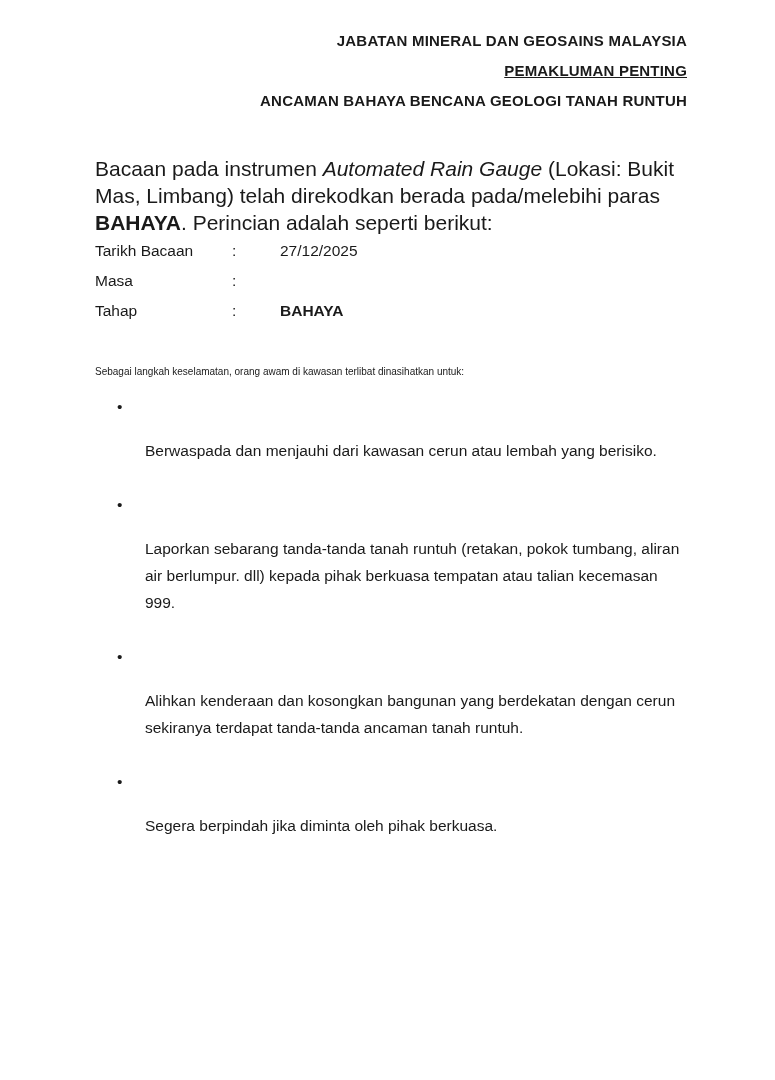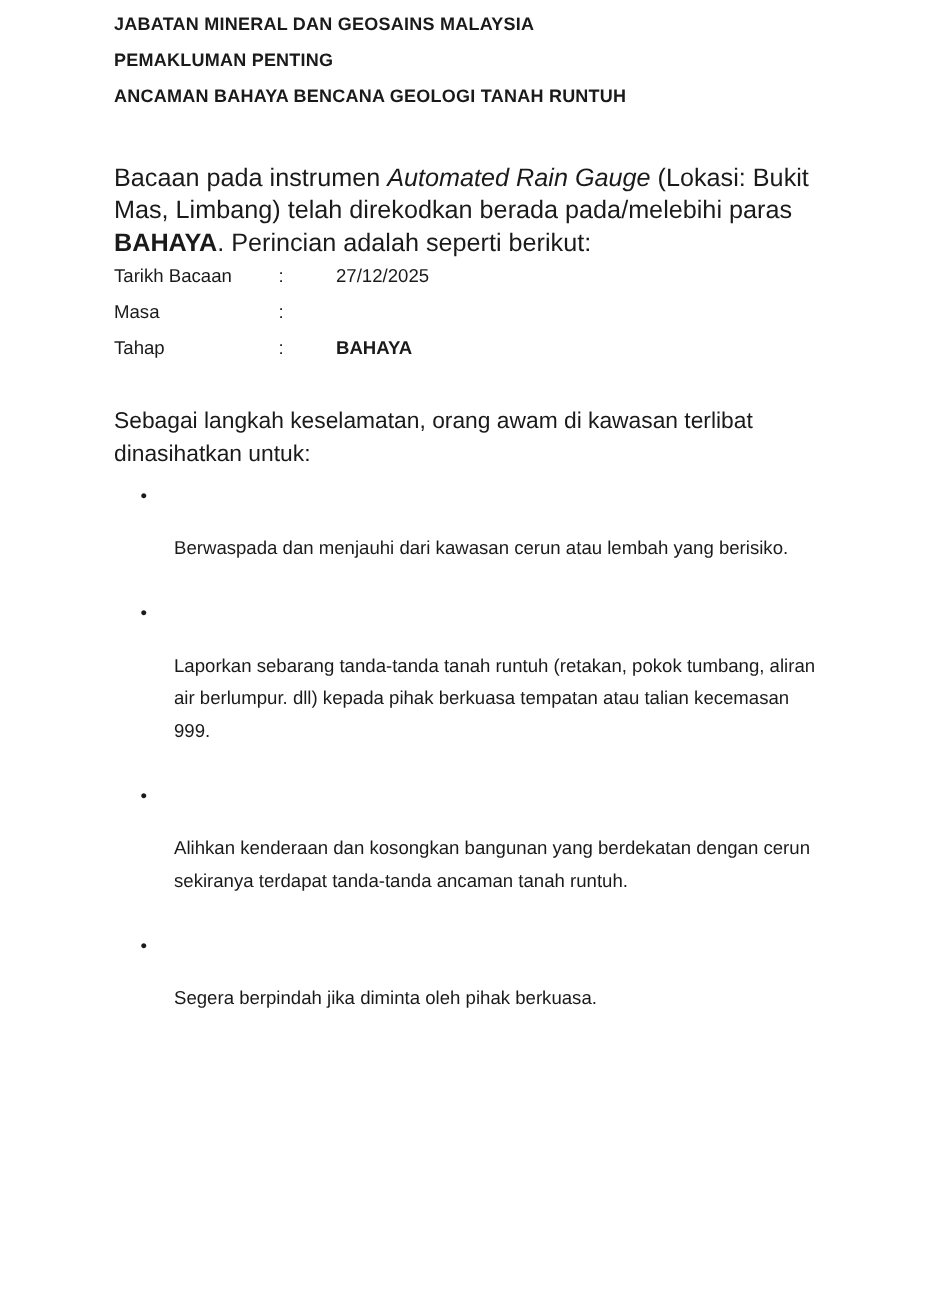--- a/index.html
+++ b/index.html
@@ -19,30 +19,31 @@
   }
   .content {
     padding: 0 88px 0 95px;
   }
   .logo-wrap {
     width: 95px;
     margin: 86px auto 0 auto;
     text-align: center;
   }
   .headings {
-    margin-top: 6px;
-    text-align: left;
+    margin-top: 26px;
+    text-align: right;
   }
   .h {
     font-size: 15px;
     font-weight: bold;
     line-height: 30px;
     letter-spacing: 0.2px;
   }
   .h.notice {
+    text-decoration: underline;
   }
   .intro {
     margin: 39px 0 0 0;
     font-size: 21px;
     line-height: 27px;
   }
   .italic { font-style: italic; }
   .bold { font-weight: bold; }
   .details {
   }
@@ -50,21 +51,21 @@
     display: flex;
     font-size: 15.5px;
     line-height: 30px;
   }
   .dlabel { width: 137px; flex: 0 0 137px; }
   .dsep   { width: 48px;  flex: 0 0 48px; }
   .dvalue { flex: 1; }
   .dvalue.bold { font-weight: bold; }
   .advisory-intro {
     margin: 32px 0 0 0;
-    font-size: 19px;
+    font-size: 10px;
     line-height: 27px;
   }
   .bullets {
     margin-top: 8px;
   }
   .bullet-item {
     display: flex;
     margin-bottom: 27px;
     font-size: 15.5px;
     line-height: 27px;

